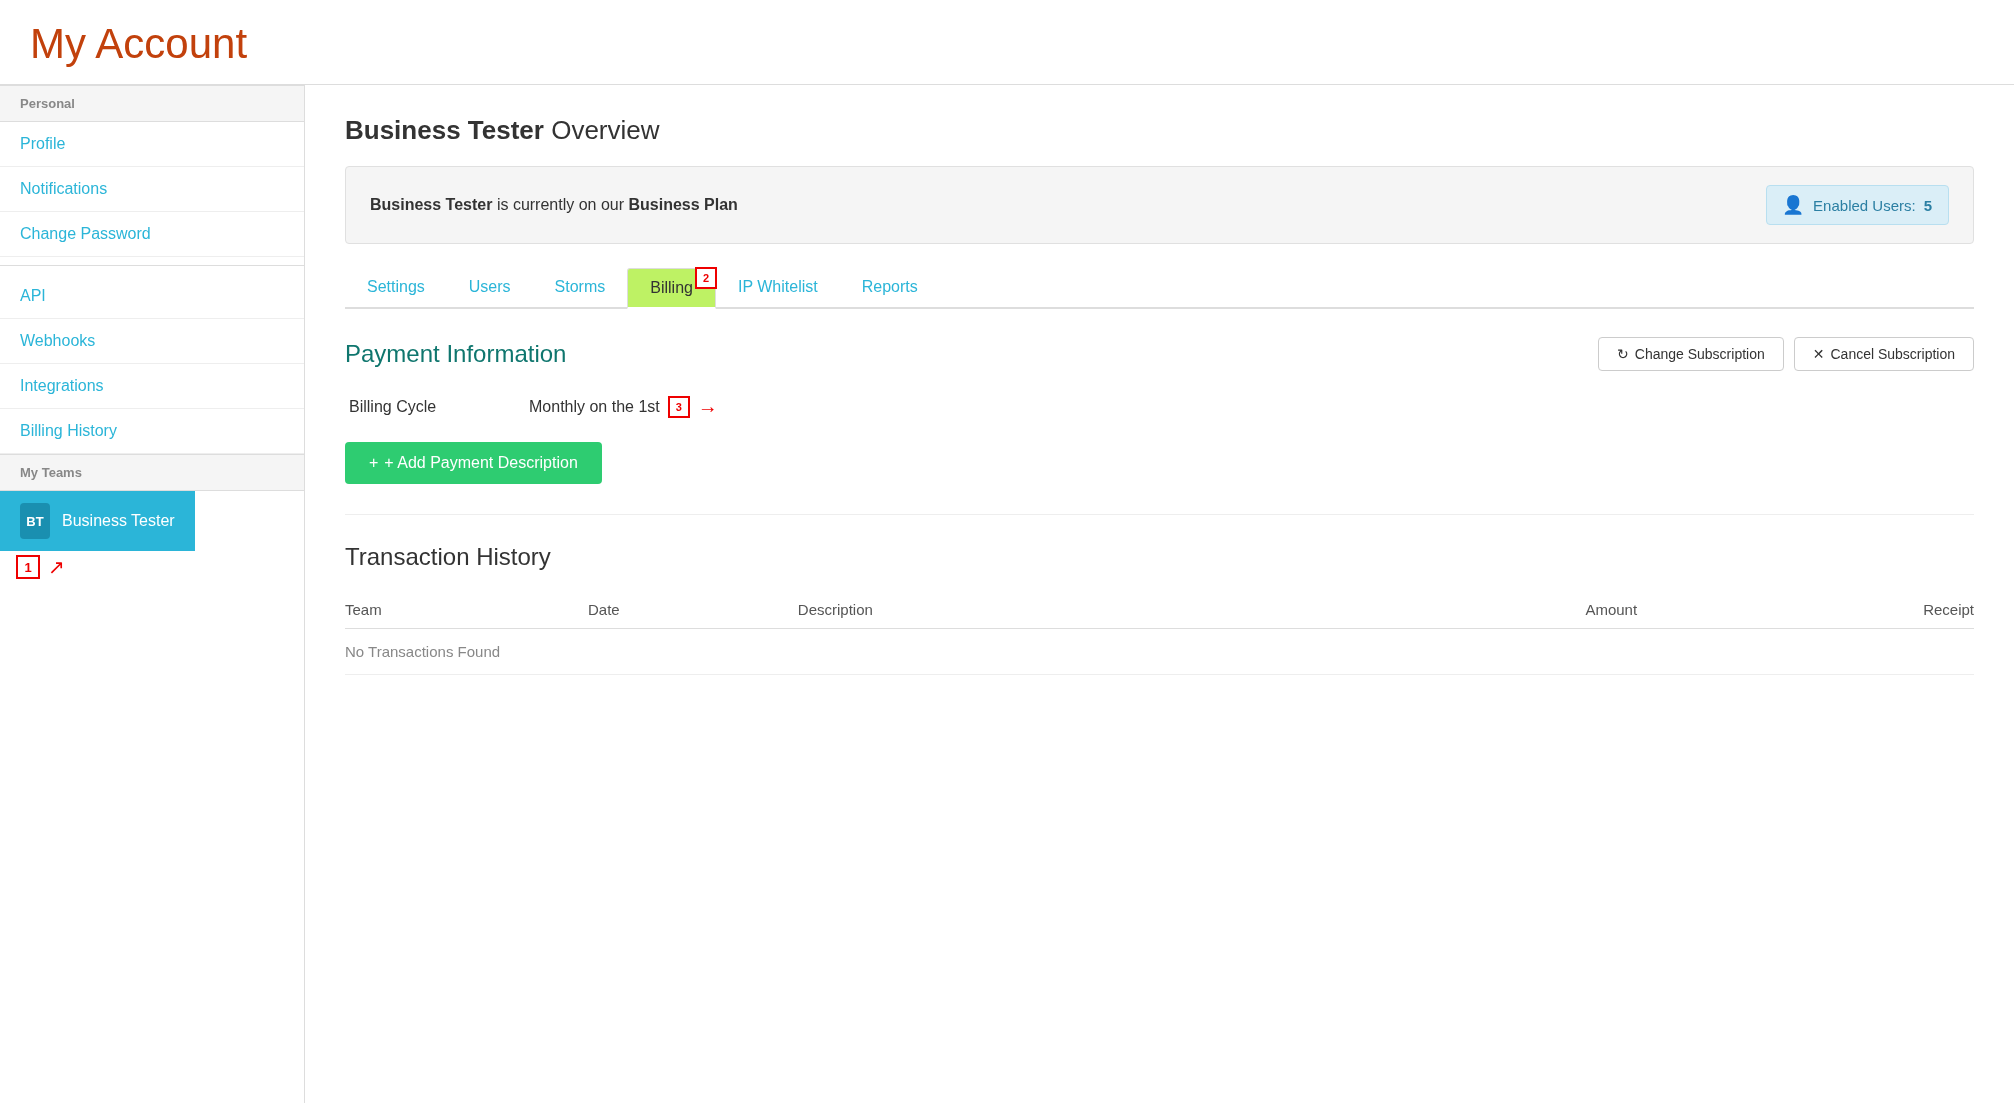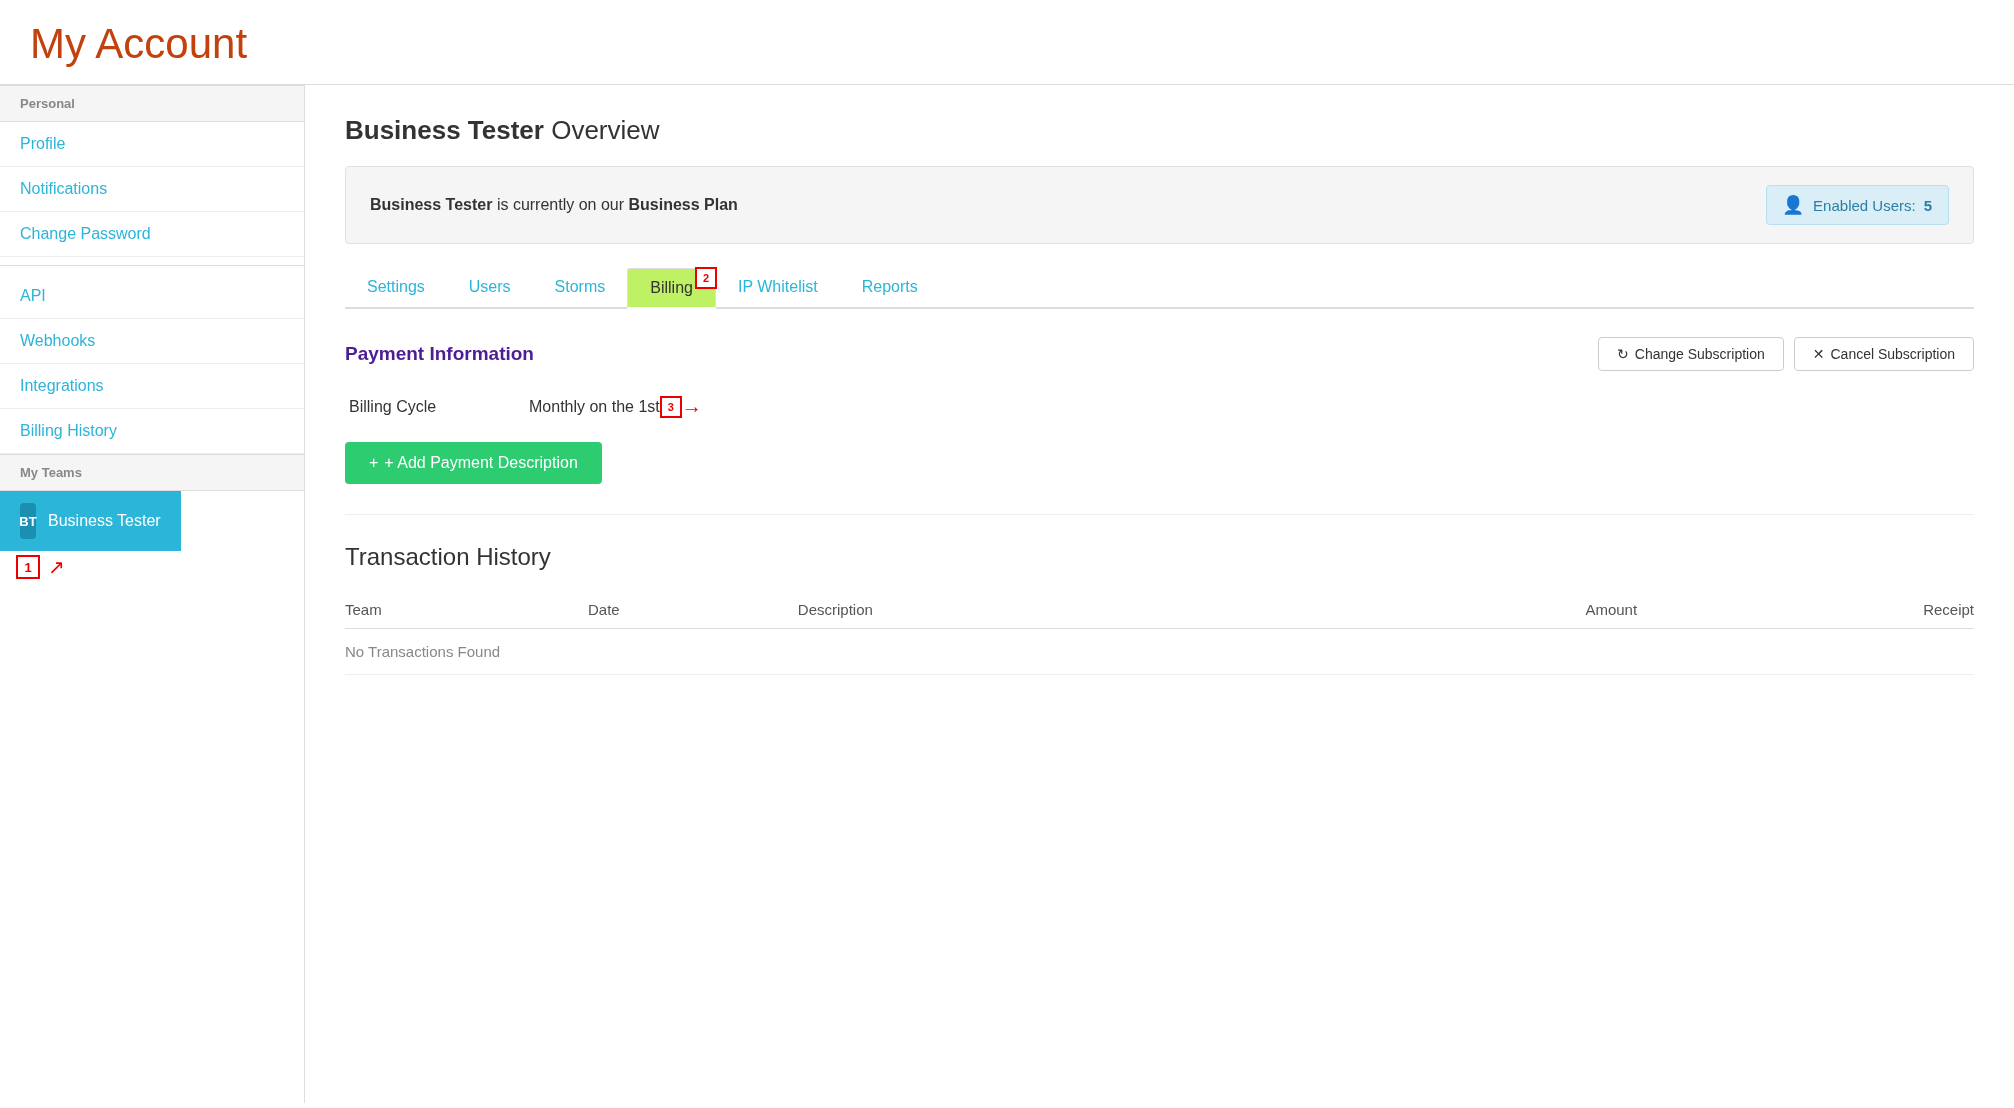--- a/index.html
+++ b/index.html
@@ -56,21 +56,21 @@
       display: flex;
       align-items: center;
       padding: 12px 20px;
       background: #2bb5d8;
       color: #fff;
       cursor: pointer;
       gap: 12px;
     }
 
     .team-avatar {
-      width: 16px;
+      width: 30px;
       height: 36px;
       background: #1a8fb0;
       border-radius: 4px;
       display: flex;
       align-items: center;
       justify-content: center;
       font-size: 13px;
       font-weight: bold;
       color: #fff;
       flex-shrink: 0;
@@ -201,23 +201,23 @@
 
     
     .section-header-row {
       display: flex;
       align-items: center;
       justify-content: space-between;
       margin-bottom: 24px;
     }
 
     .section-title {
-      font-size: 19px;
-      font-weight: 700;
-      color: #4c1d95;
+      font-size: 24px;
+      font-weight: 400;
+      color: #0f766e;
     }
 
     .action-buttons {
       display: flex;
       gap: 10px;
     }
 
     .btn-outline {
       display: flex;
       align-items: center;
@@ -241,20 +241,21 @@
 
     .billing-cycle-label {
       font-size: 16px;
       color: #333;
       min-width: 120px;
     }
 
     .billing-cycle-value {
       display: flex;
       align-items: center;
+      gap: 8px;
       font-size: 16px;
       color: #333;
     }
 
     .annotation-badge-inline {
       display: inline-flex;
       align-items: center;
       justify-content: center;
       width: 22px;
       height: 22px;

